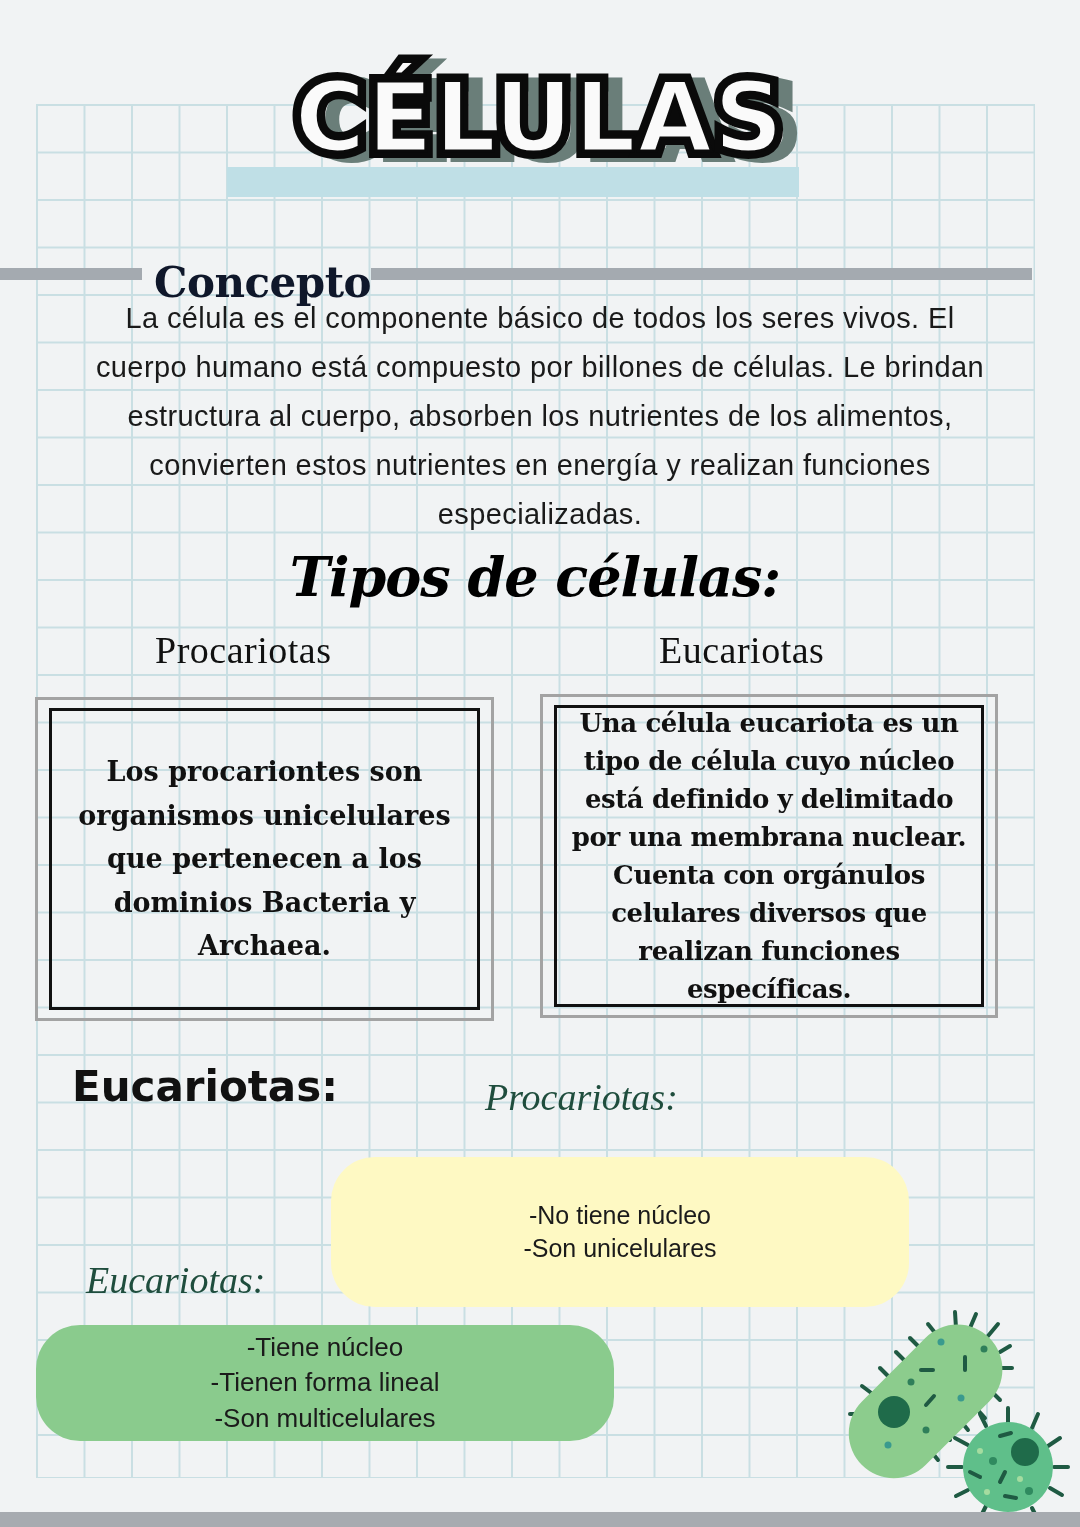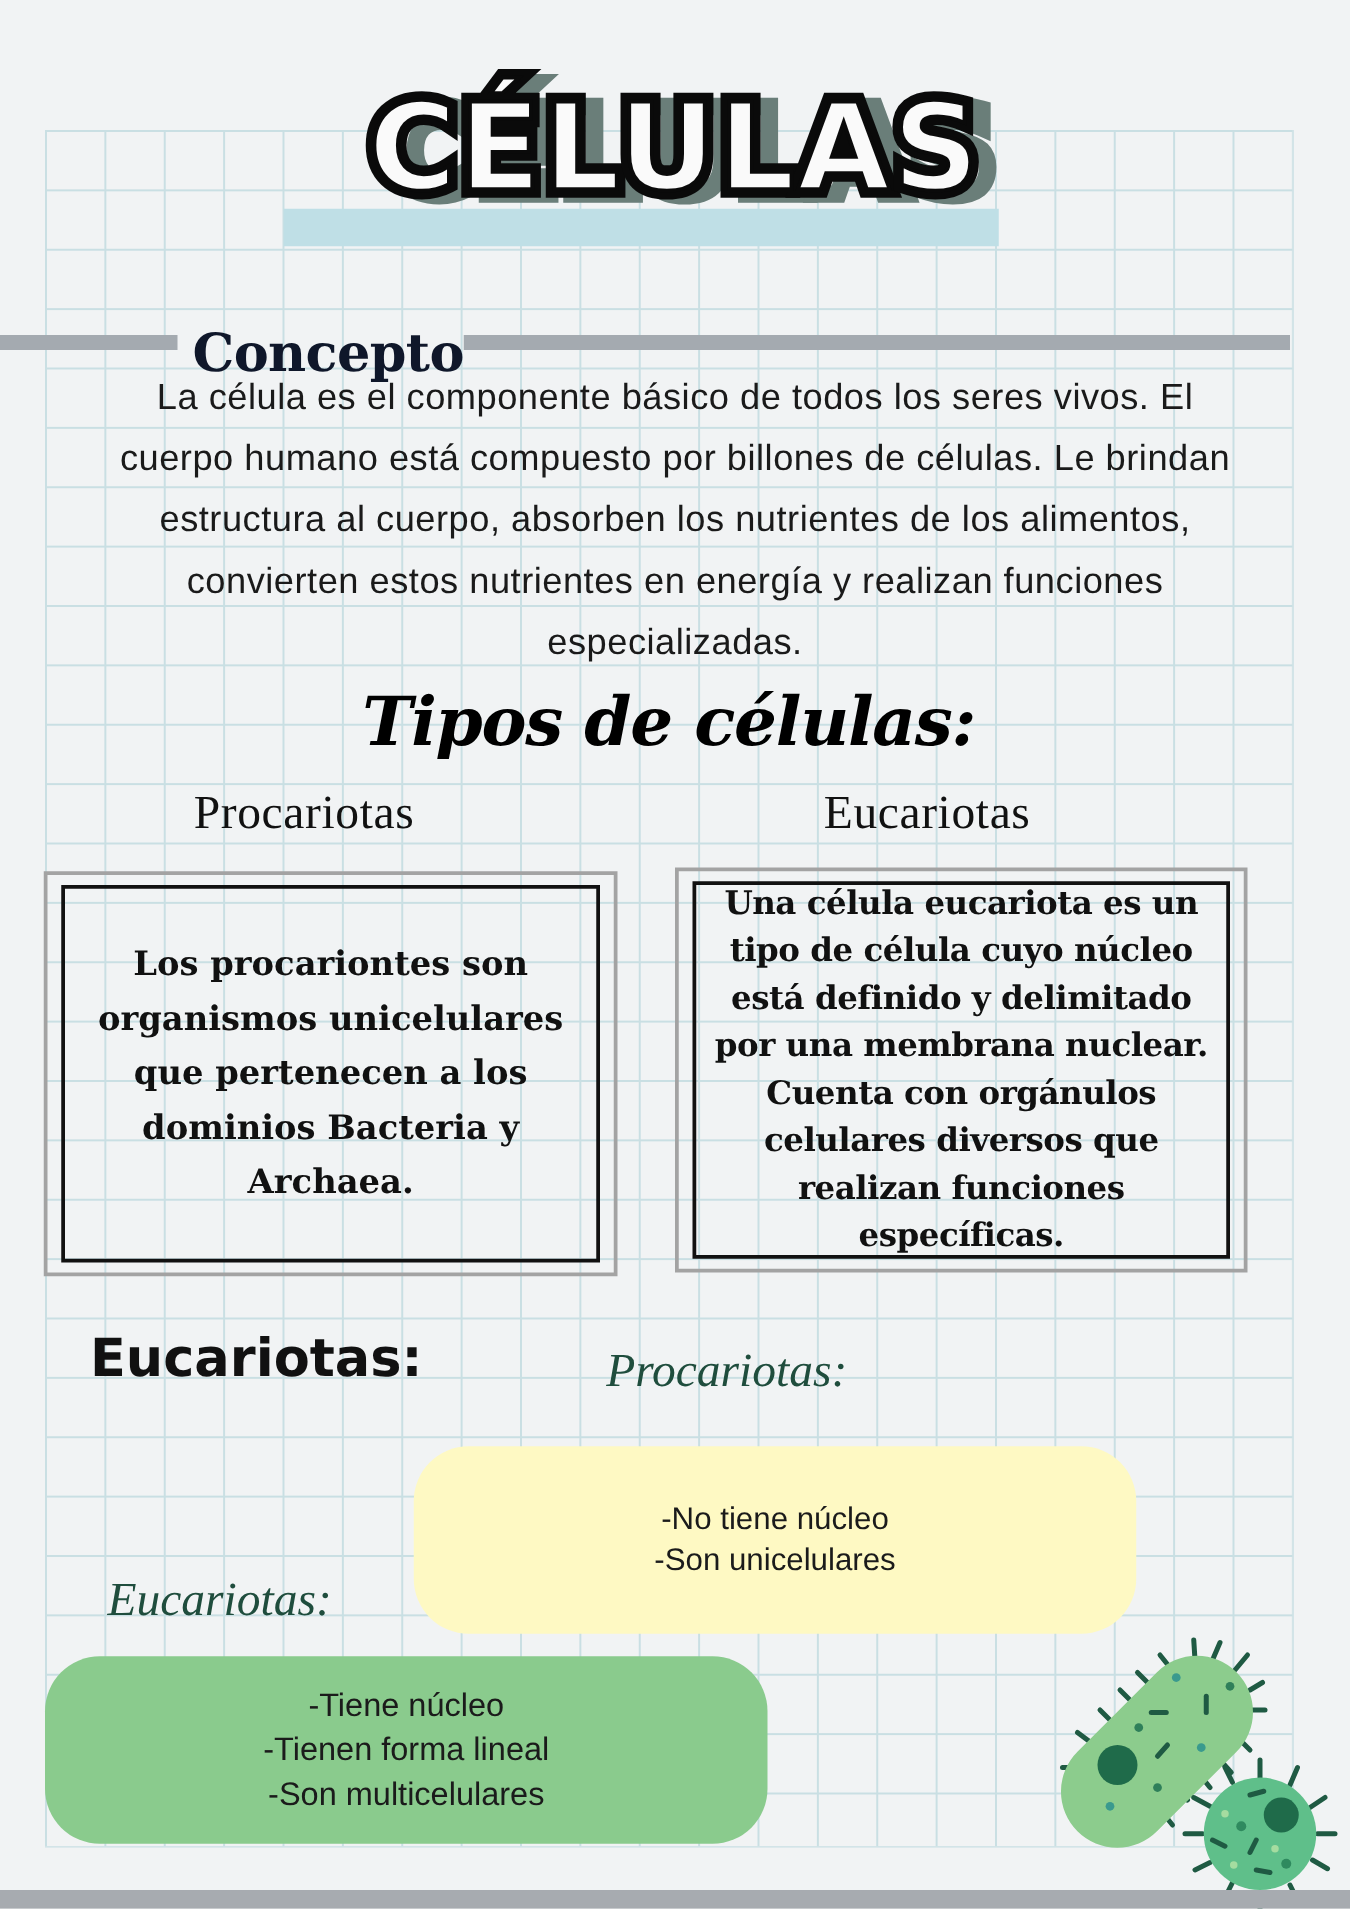--- a/index.html
+++ b/index.html
@@ -72,21 +72,21 @@
   }
   .sub-heading {
     position: absolute; font-family: "Liberation Serif", serif; font-style: italic; font-size: 38px; color: #1f4d3d;
   }
   .sub-heading.pro { left: 485px; top: 1075px; }
   .sub-heading.euk { left: 86px; top: 1258px; }
 
   .pill { position: absolute; display: flex; flex-direction: column; align-items: center; justify-content: center;
     font-family: "Liberation Sans", sans-serif; color: #1b1b1b; text-align: center; }
   .pill.pro { left: 331px; top: 1157px; width: 578px; height: 150px; background: #fef9c3; border-radius: 44px; font-size: 25px; line-height: 33.5px; }
-  .pill.euk { left: 36px; top: 1325px; width: 578px; height: 150px; background: #8acb8d; border-radius: 44px; font-size: 26px; line-height: 35.5px; }
+  .pill.euk { left: 36px; top: 1325px; width: 578px; height: 116px; background: #8acb8d; border-radius: 44px; font-size: 26px; line-height: 35.5px; }
 
   .bacteria { position: absolute; left: 840px; top: 1300px; width: 240px; height: 227px; }
 </style>
 </head>
 <body>
 
 <div class="grid"></div>
 
 <div class="title-highlight"></div>
 <div class="title">

